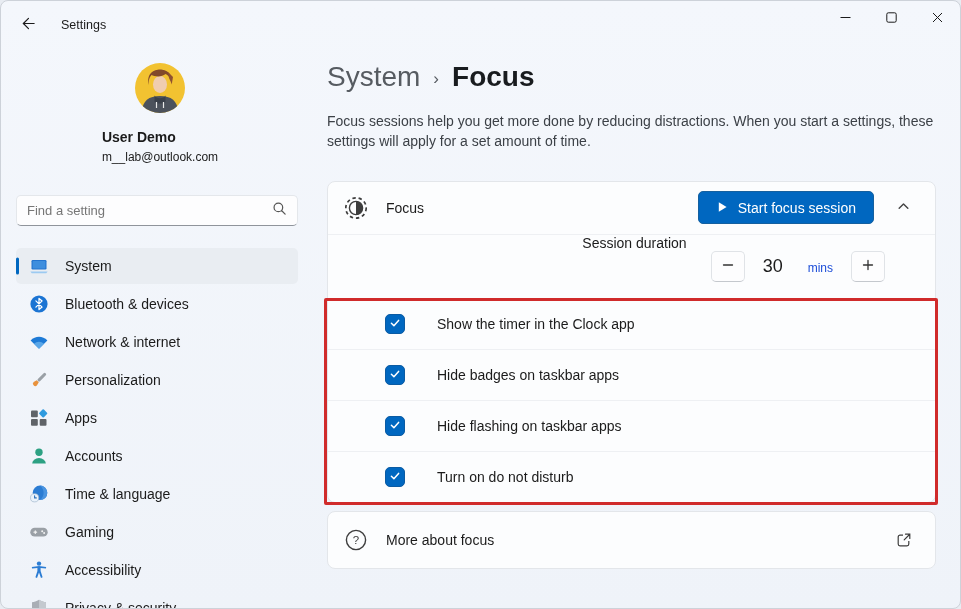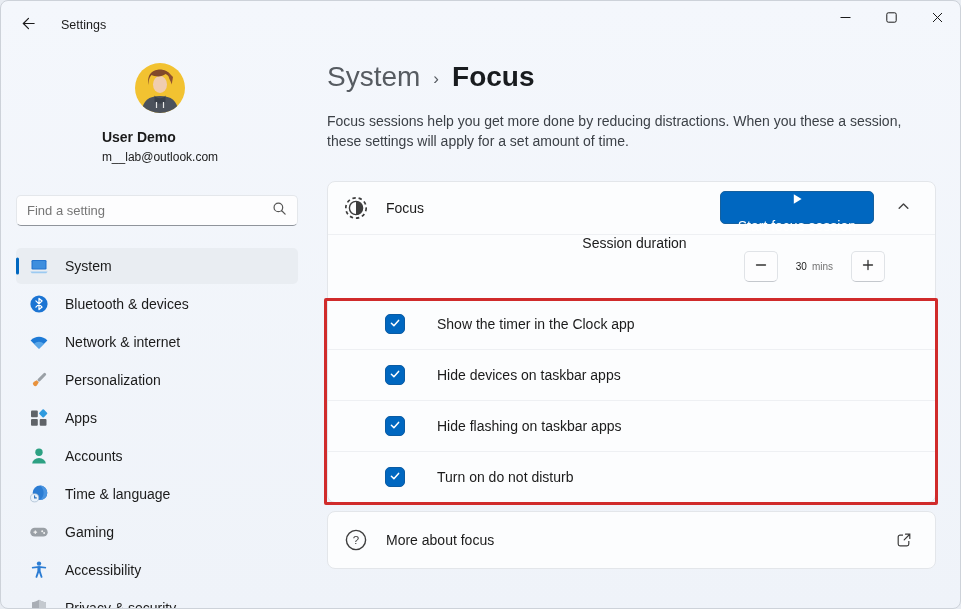--- a/index.html
+++ b/index.html
@@ -42,27 +42,27 @@
   .card { background:#fcfdfe; border:1px solid #e3e6ea; border-radius:8px; position:relative; }
   .focus-card { margin-top:29px; }
   .row { display:flex; align-items:center; padding:0 16px; border-top:1px solid #eef0f3; }
   .row:first-child { border-top:none; }
   .header-row { height:52px; }
   .session-row { height:64px; padding-left:56px; padding-right:50px;flex-direction:column; }
   .check-row { height:51px; padding-left:57px; cursor:pointer;gap:23px; }
   .row-icon { width:24px; height:24px; display:flex; flex:none; }
   .row-label { font-size:14px; margin-left:18px; }
   .spacer { flex:1; }
-  .start-button { height:33px; padding:0 17px; background:#0067c0; border:1px solid #15609f; border-radius:5px; color:#fff; font-size:14px; display:flex; align-items:center; gap:10px; cursor:pointer;flex-direction:column; }
+  .start-button { height:33px; padding:0 17px; background:#0067c0; border:1px solid #15609f; border-radius:5px; color:#fff; font-size:14px; display:flex; align-items:center; gap:10px; cursor:pointer; }
   .chevron-button { width:32px; height:30px; margin-left:13px; display:flex; align-items:center; justify-content:center; border-radius:5px; cursor:pointer; }
   .stepper { margin-left:auto; display:flex; align-items:center; gap:11px; }
   .step-btn { width:34px; height:31px; background:#fdfdfe; border:1px solid #e0e3e7; border-bottom-color:#c4c8cd; border-radius:5px; display:flex; align-items:center; justify-content:center; cursor:pointer; }
   .duration { display:flex; align-items:baseline; gap:5px; padding:0 7px; }
-  .duration-value { font-size:10px; font-weight:normal; }
-  .duration-unit { font-size:10px; color:#737373; }
+  .duration-value { font-size:18px; font-weight:normal; }
+  .duration-unit { font-size:12px; color:#1d4ed8;margin-left:20px; }
   .checkbox { width:20px; height:20px; flex:none; background:#0067c0; border:1px solid #0b5ba3; border-radius:5px; display:flex; align-items:center; justify-content:center; }
   .check-label { font-size:14px; margin-left:9px; }
   .red-overlay { position:absolute; left:-4px; right:-3px; top:116px; bottom:-3px; border:3px solid #d02b2b; border-radius:2px; pointer-events:none; z-index:5; }
   .more-card { margin-top:8px; }
   .more-row { height:56px; }
   .external-button { width:30px; height:30px; display:flex; align-items:center; justify-content:center; border-radius:5px; cursor:pointer; }
 </style>
 </head>
 <body>
 
@@ -249,21 +249,21 @@
     </div>
 
     <div class="content">
 
       <div class="breadcrumb">
         <span class="crumb-parent">System</span>
         <span class="crumb-sep">›</span>
         <span class="crumb-current">Focus</span>
       </div>
 
-      <div class="description">Focus sessions help you get more done by reducing distractions. When you these a session, these settings will apply for a set amount of time.</div>
+      <div class="description">Focus sessions help you get more done by reducing distractions. When you start a settings, these settings will apply for a set amount of time.</div>
 
       <div class="card focus-card">
 
         <div class="row header-row">
           <span class="row-icon">
             <svg viewBox="0 0 24 24" width="24" height="24">
                 <circle cx="12" cy="12" r="10.2" fill="none" stroke="#3d3d3d" stroke-width="1.7" stroke-dasharray="3.4 2.9"></circle>
                 <circle cx="12" cy="12" r="6.6" fill="none" stroke="#3d3d3d" stroke-width="1.4"></circle>
                 <path d="M12 5.4 a6.6 6.6 0 0 1 0 13.2 Z" fill="#3d3d3d"></path>
               </svg>
@@ -311,21 +311,21 @@
           </span>
           <span class="check-label">Show the timer in the Clock app</span>
         </div>
 
         <div class="row check-row">
           <span class="checkbox">
             <span><svg width="12" height="12" viewBox="0 0 12 12">
                   <path d="M2.4 6.3 L4.9 8.8 L9.6 3.4" stroke="#fff" stroke-width="1.5" fill="none" stroke-linecap="round" stroke-linejoin="round"></path>
                 </svg></span>
           </span>
-          <span class="check-label">Hide devices on taskbar apps</span>
+          <span class="check-label">Hide badges on taskbar apps</span>
         </div>
 
         <div class="row check-row">
           <span class="checkbox">
             <span><svg width="12" height="12" viewBox="0 0 12 12">
                   <path d="M2.4 6.3 L4.9 8.8 L9.6 3.4" stroke="#fff" stroke-width="1.5" fill="none" stroke-linecap="round" stroke-linejoin="round"></path>
                 </svg></span>
           </span>
           <span class="check-label">Hide flashing on taskbar apps</span>
         </div>

